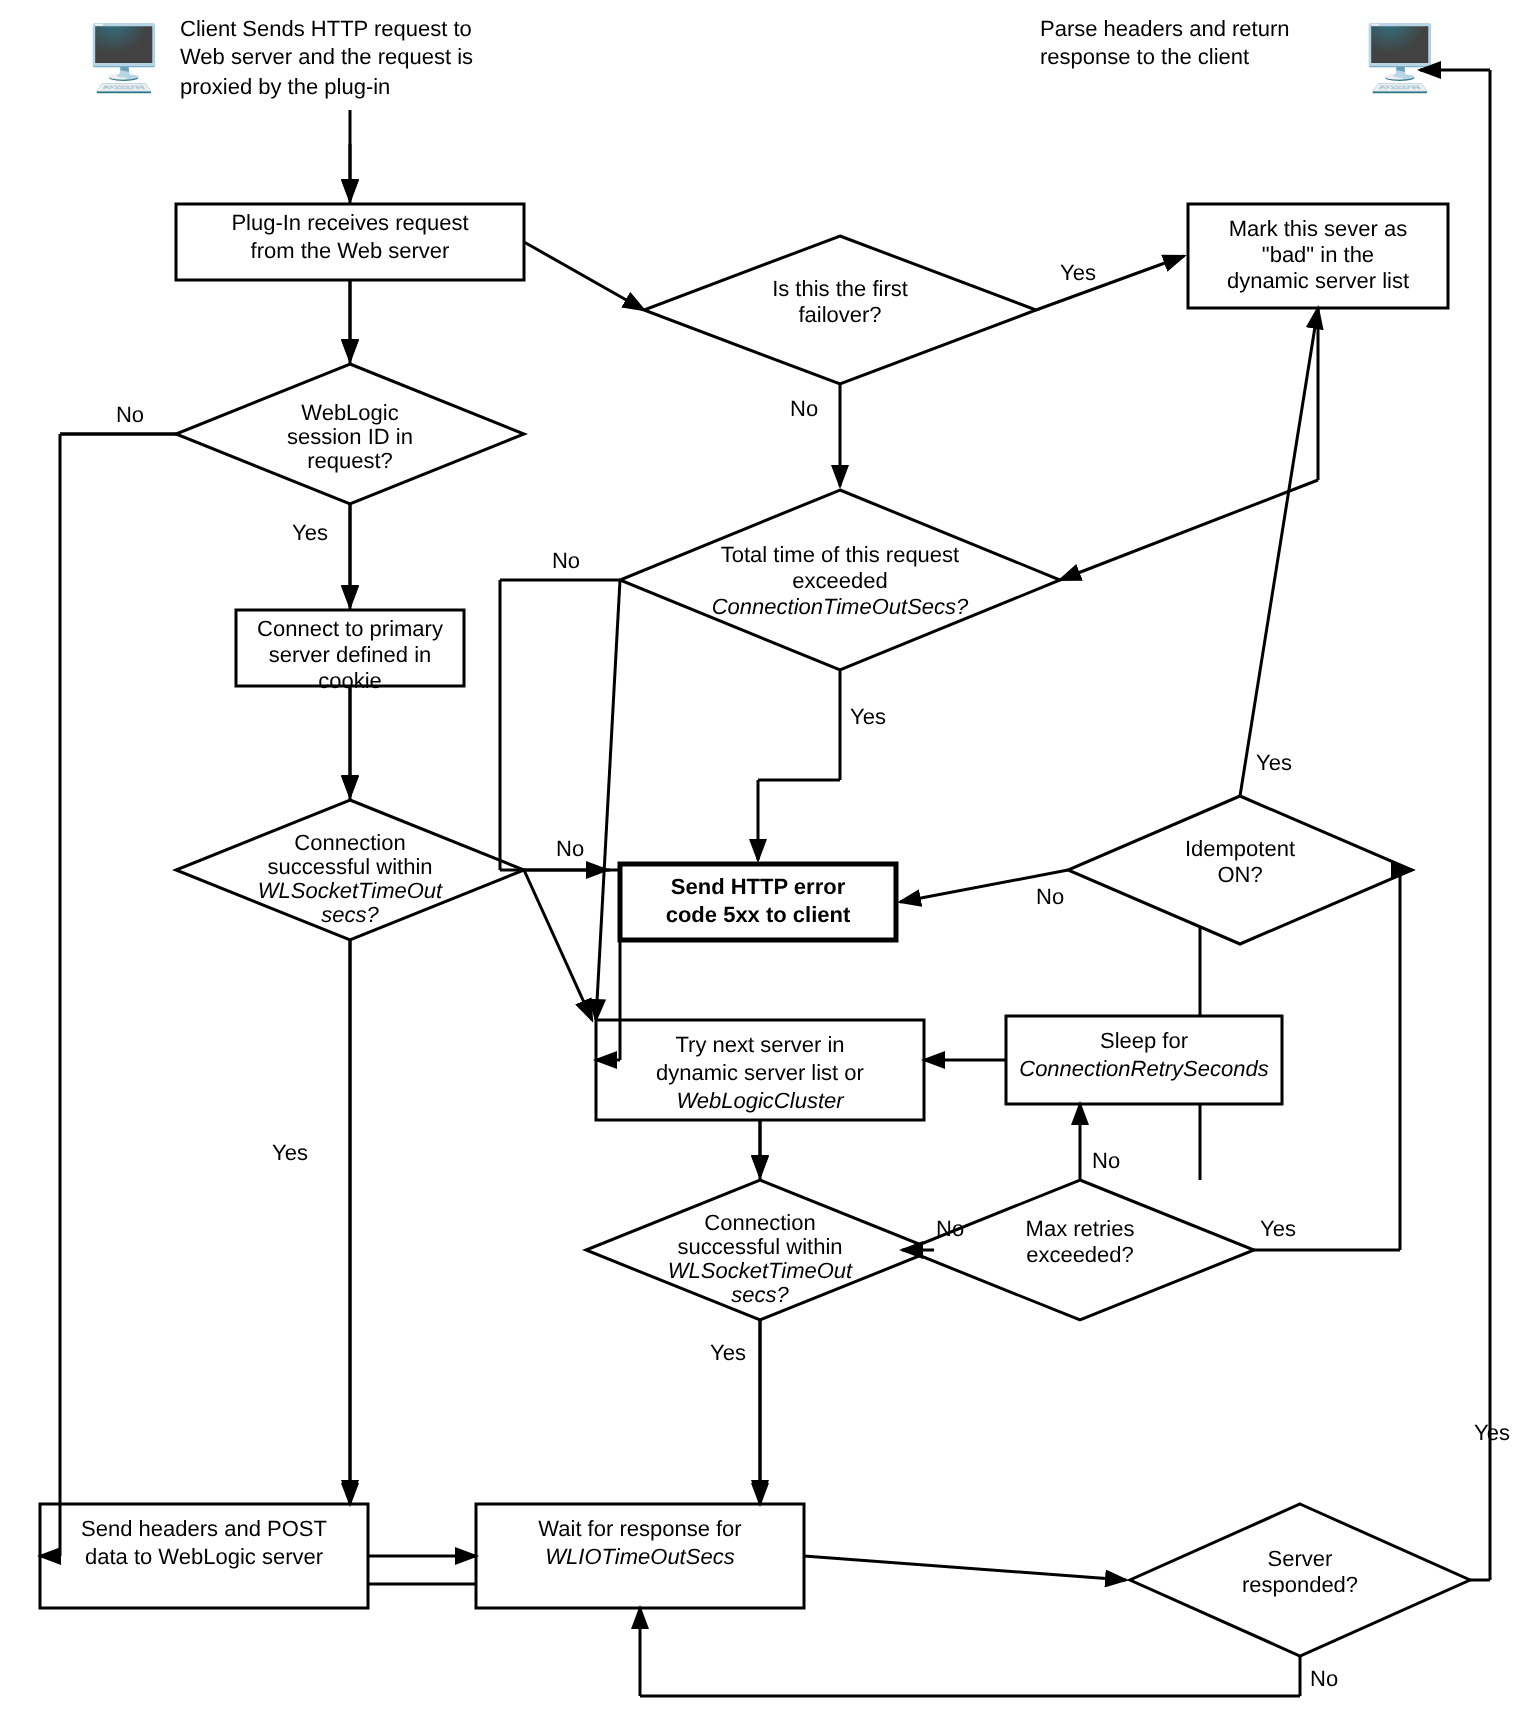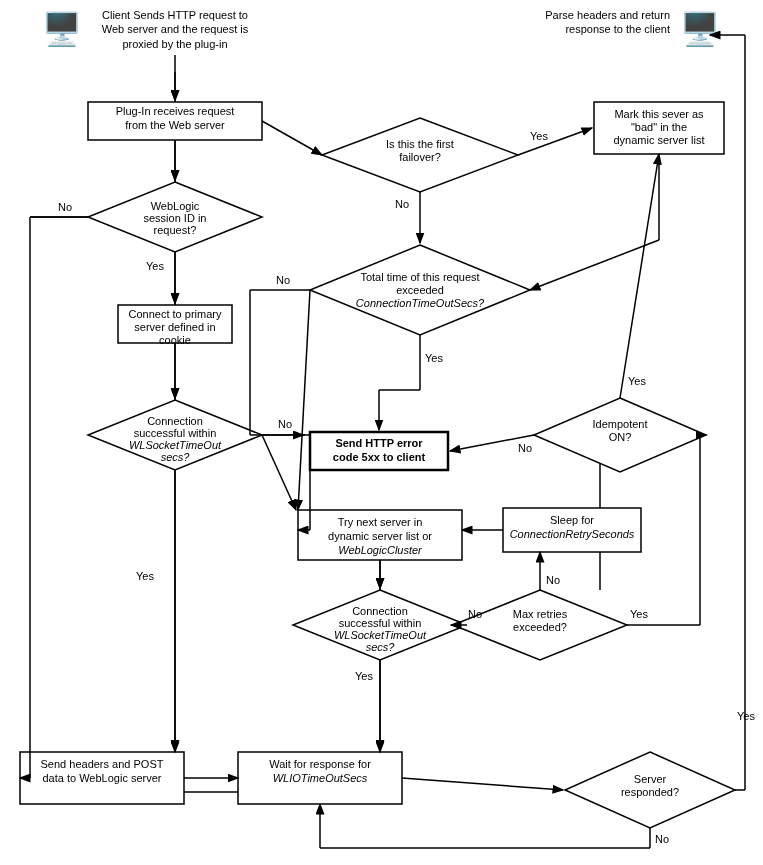--- a/index.html
+++ b/index.html
@@ -62,22 +62,22 @@
     <line x1="600" y1="590" x2="600" y2="435" stroke="#000" stroke-width="1.5"></line>
 
     <line x1="175" y1="792" x2="270" y2="792" stroke="#000" stroke-width="1.5"></line>
     <line x1="380" y1="792" x2="380" y2="792" stroke="#000" stroke-width="1.5"></line>
 
   </svg>
 
   <div style="position:absolute;left:42px;top:10px;font-size:32px;">🖥️</div>
   <div style="position:absolute;left:680px;top:10px;font-size:32px;">🖥️</div>
 
-  <div style="position:absolute;left:90px;top:8px;width:170px;text-align:center;font-size:11px;line-height:1.3;">Client Sends HTTP request to Web server and the request is proxied by the plug-in</div>
-  <div style="position:absolute;left:520px;top:8px;width:150px;text-align:right;font-size:11px;line-height:1.3;">Parse headers and return response to the client</div>
+  <div style="position:absolute;left:90px;top:8px;width:170px;font-size:11px;line-height:1.3;">Client Sends HTTP request to Web server and the request is proxied by the plug-in</div>
+  <div style="position:absolute;left:520px;top:8px;width:150px;text-align:left;font-size:11px;line-height:1.3;">Parse headers and return response to the client</div>
 
   <svg style="position:absolute;top:0;left:0;width:763px;height:865px;">
     <defs>
       <marker id="arr" markerWidth="8" markerHeight="6" refX="7" refY="3" orient="auto">
         <polygon points="0 0, 8 3, 0 6" fill="#000"></polygon>
       </marker>
     </defs>
 
     <rect x="88" y="102" width="174" height="38" fill="#fff" stroke="#000" stroke-width="1.5"></rect>
     <text x="175" y="115" text-anchor="middle" font-size="11" font-family="Arial">Plug-In receives request</text>

